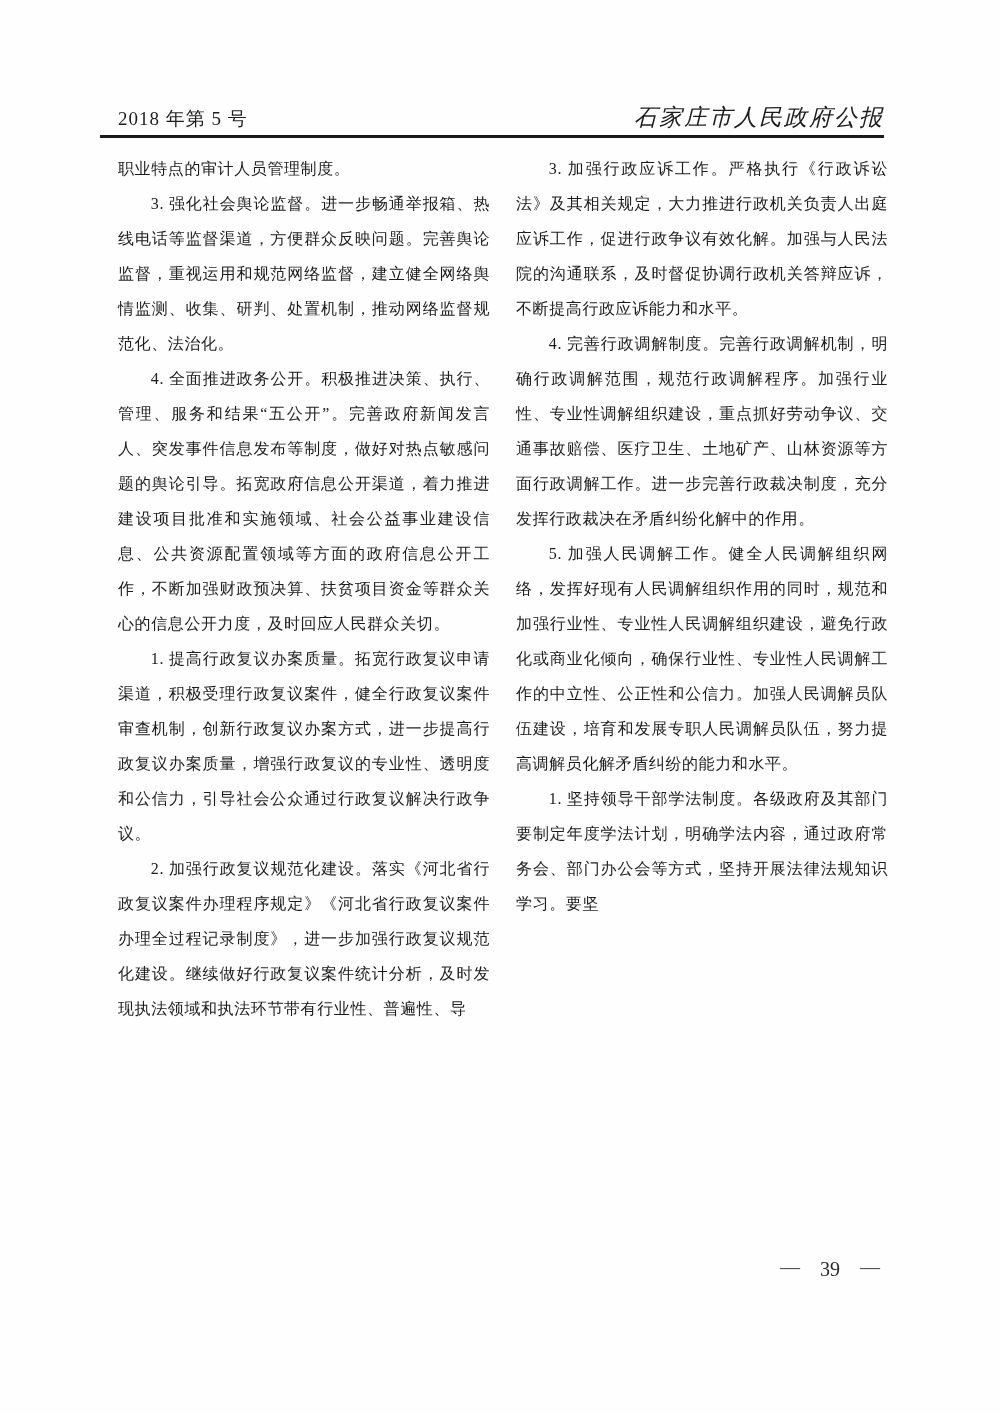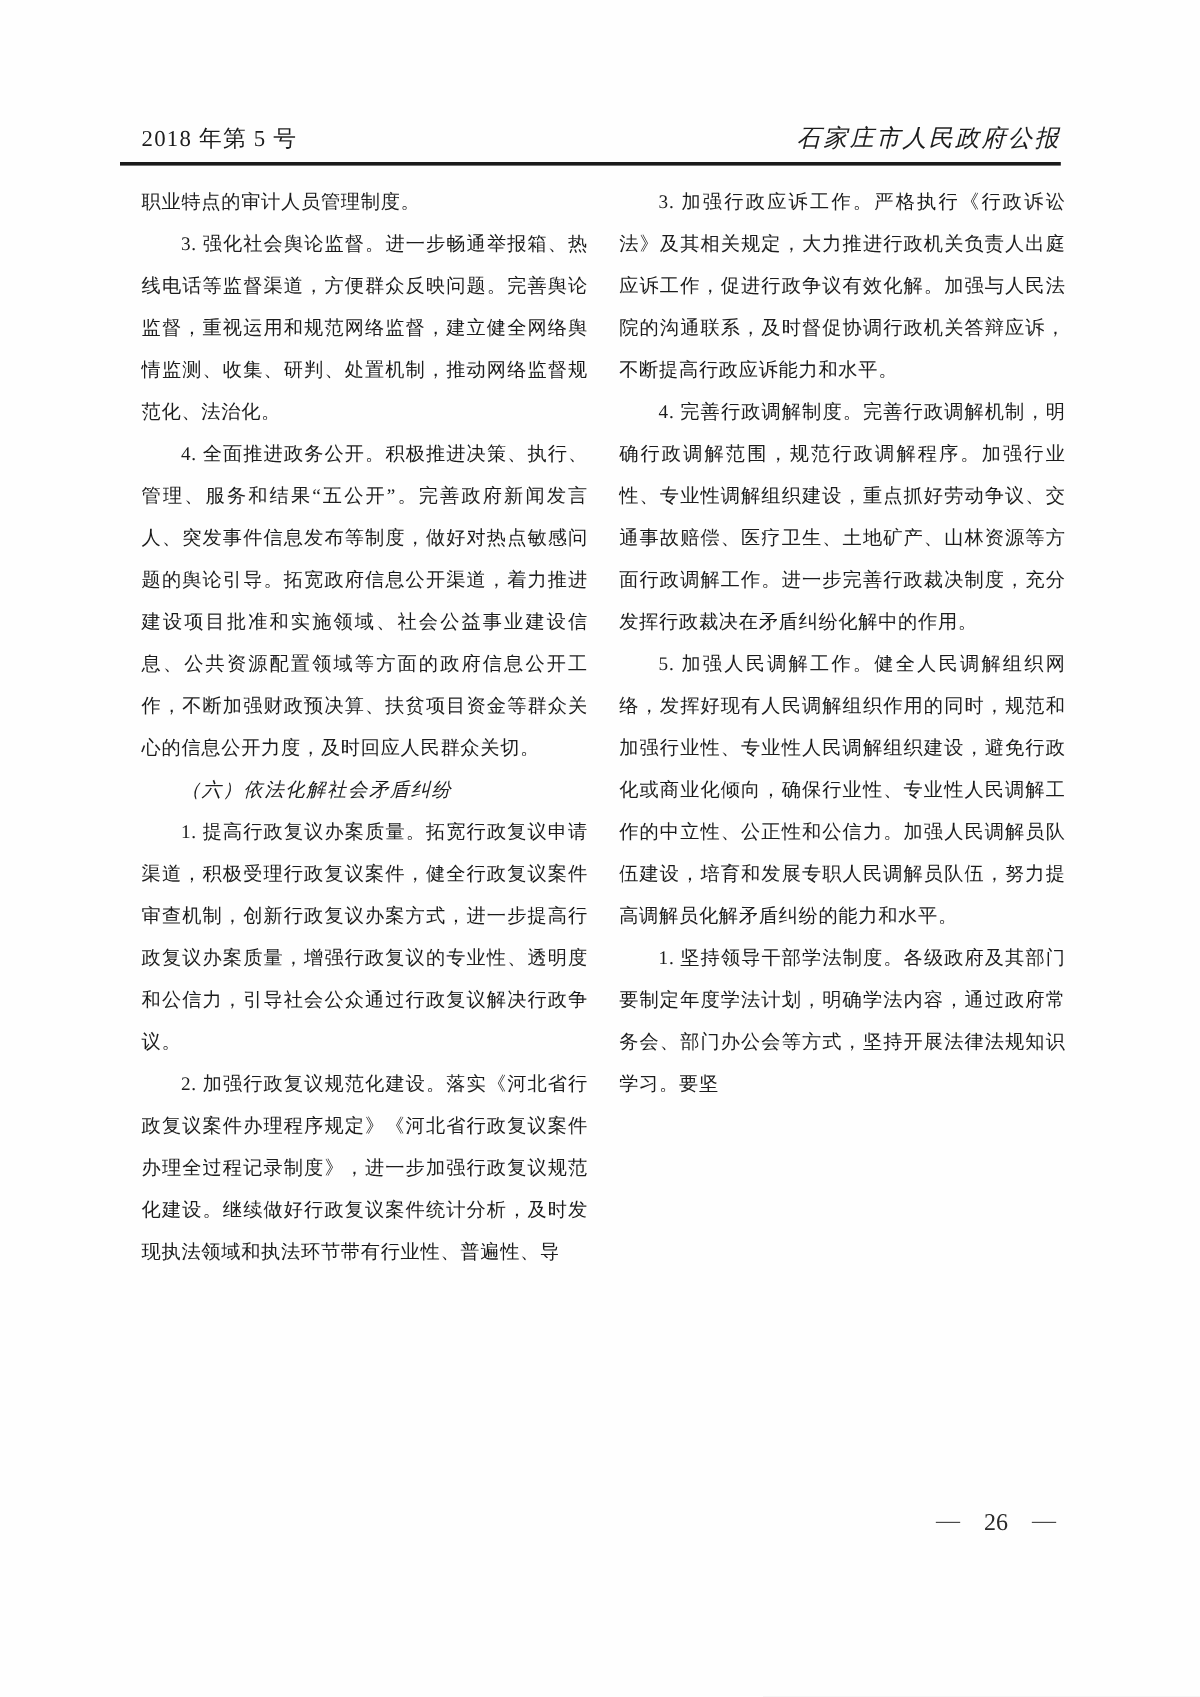--- a/index.html
+++ b/index.html
@@ -24,21 +24,21 @@
     width: 766px;
     display: flex;
     justify-content: space-between;
     align-items: baseline;
   }
   .issue-label {
     font-size: 19px;
     letter-spacing: 1px;
   }
   .publication-title {
-    font-size: 20px;
+    font-size: 23px;
     font-style: italic;
     letter-spacing: 2px;
   }
   .header-rule {
     position: absolute;
     top: 135px;
     left: 100px;
     width: 784px;
     height: 0;
     border-top: 3px solid #1a1a1a;
@@ -99,33 +99,32 @@
   </div>
 
   <div class="header-rule"></div>
 
   <div class="columns">
 
     <div class="column">
       <p class="continuation">职业特点的审计人员管理制度。</p>
       <p>3. 强化社会舆论监督。进一步畅通举报箱、热线电话等监督渠道，方便群众反映问题。完善舆论监督，重视运用和规范网络监督，建立健全网络舆情监测、收集、研判、处置机制，推动网络监督规范化、法治化。</p>
       <p>4. 全面推进政务公开。积极推进决策、执行、管理、服务和结果“五公开”。完善政府新闻发言人、突发事件信息发布等制度，做好对热点敏感问题的舆论引导。拓宽政府信息公开渠道，着力推进建设项目批准和实施领域、社会公益事业建设信息、公共资源配置领域等方面的政府信息公开工作，不断加强财政预决算、扶贫项目资金等群众关心的信息公开力度，及时回应人民群众关切。</p>
-      <p class="heading">（六）依法化解社会矛盾纠纷</p>
       <p>1. 提高行政复议办案质量。拓宽行政复议申请渠道，积极受理行政复议案件，健全行政复议案件审查机制，创新行政复议办案方式，进一步提高行政复议办案质量，增强行政复议的专业性、透明度和公信力，引导社会公众通过行政复议解决行政争议。</p>
       <p>2. 加强行政复议规范化建设。落实《河北省行政复议案件办理程序规定》《河北省行政复议案件办理全过程记录制度》，进一步加强行政复议规范化建设。继续做好行政复议案件统计分析，及时发现执法领域和执法环节带有行业性、普遍性、导</p>
     </div>
 
     <div class="column">
       <p>3. 加强行政应诉工作。严格执行《行政诉讼法》及其相关规定，大力推进行政机关负责人出庭应诉工作，促进行政争议有效化解。加强与人民法院的沟通联系，及时督促协调行政机关答辩应诉，不断提高行政应诉能力和水平。</p>
       <p>4. 完善行政调解制度。完善行政调解机制，明确行政调解范围，规范行政调解程序。加强行业性、专业性调解组织建设，重点抓好劳动争议、交通事故赔偿、医疗卫生、土地矿产、山林资源等方面行政调解工作。进一步完善行政裁决制度，充分发挥行政裁决在矛盾纠纷化解中的作用。</p>
       <p>5. 加强人民调解工作。健全人民调解组织网络，发挥好现有人民调解组织作用的同时，规范和加强行业性、专业性人民调解组织建设，避免行政化或商业化倾向，确保行业性、专业性人民调解工作的中立性、公正性和公信力。加强人民调解员队伍建设，培育和发展专职人民调解员队伍，努力提高调解员化解矛盾纠纷的能力和水平。</p>
       <p>1. 坚持领导干部学法制度。各级政府及其部门要制定年度学法计划，明确学法内容，通过政府常务会、部门办公会等方式，坚持开展法律法规知识学习。要坚</p>
     </div>
 
   </div>
 
   <div class="page-number">
     <span class="dash">—</span>
-    <span class="num">26</span>
+    <span class="num">39</span>
     <span class="dash">—</span>
   </div>
 
 </div>
 
 </body></html>

